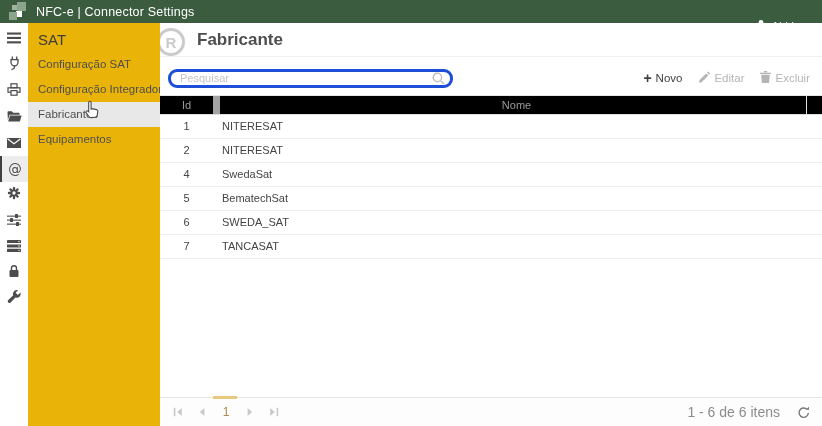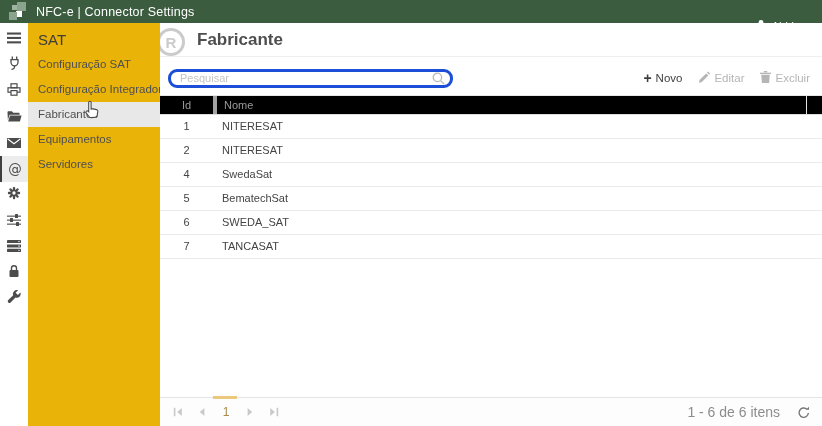--- a/index.html
+++ b/index.html
@@ -54,21 +54,21 @@
   .toolbar { margin-left:auto; display:flex; align-items:center; gap:16px; padding-right:4px; }
   .tb-btn { display:flex; align-items:center; gap:4px; font-size:11.5px; cursor:pointer; white-space:nowrap; }
   .tb-btn.primary { color:#3f3f3f; }
   .tb-btn.disabled { color:#b5b5b5; }
   .plus-glyph { font-size:14px; font-weight:700; line-height:1; }
 
   
   .grid-header { display:flex; height:20px; background:#000000; border-top:1px solid #e7e7e7;
     border-bottom:1px solid #dedede; font-size:11px; color:#9a9a9a; }
   .hcell-id { width:53px; text-align:center; line-height:18px; }
-  .hcell-nome { flex:1; padding-left:7px; border-left:4px solid #a3a3a3; line-height:18px; }
+  .hcell-nome { flex:1; padding-left:7px; border-left:7px solid #a3a3a3; line-height:18px;text-align:center; }
   .hcell-scroll { width:16px; border-left:1px solid #e2e2e2; }
   .grid-row { display:flex; height:24px; align-items:center; font-size:11px; color:#444;
     border-bottom:1px solid #ececec; cursor:pointer; }
   .cell-id { width:53px; text-align:center; }
   .cell-nome { flex:1; padding-left:9px; }
 
   
   .pager { position:absolute; left:0; right:0; bottom:0; height:29px; border-top:1px solid #e4e4e4;
     background:#fdfdfd; display:flex; align-items:center; padding:0 12px 0 6px; }
   .pager-ind { position:absolute; left:53px; top:-2px; width:24px; height:3px; background:#eac97e; }
@@ -223,21 +223,20 @@
       </span>
     </div>
   </nav>
 
   <aside class="sidebar">
     <div class="sidebar-title">SAT</div>
     <div class="sidebar-item">Configuração SAT</div>
     <div class="sidebar-item">Configuração Integrador</div>
     <div class="sidebar-item active">Fabricantes</div>
     <div class="sidebar-item">Equipamentos</div>
-    <div class="sidebar-item">Servidores</div>
   </aside>
 
   <main class="content">
 
     <div class="title-row">
       <span class="brand-circle">R</span>
       <h2 class="page-title">Fabricante</h2>
     </div>
 
     <div class="controls-row">

